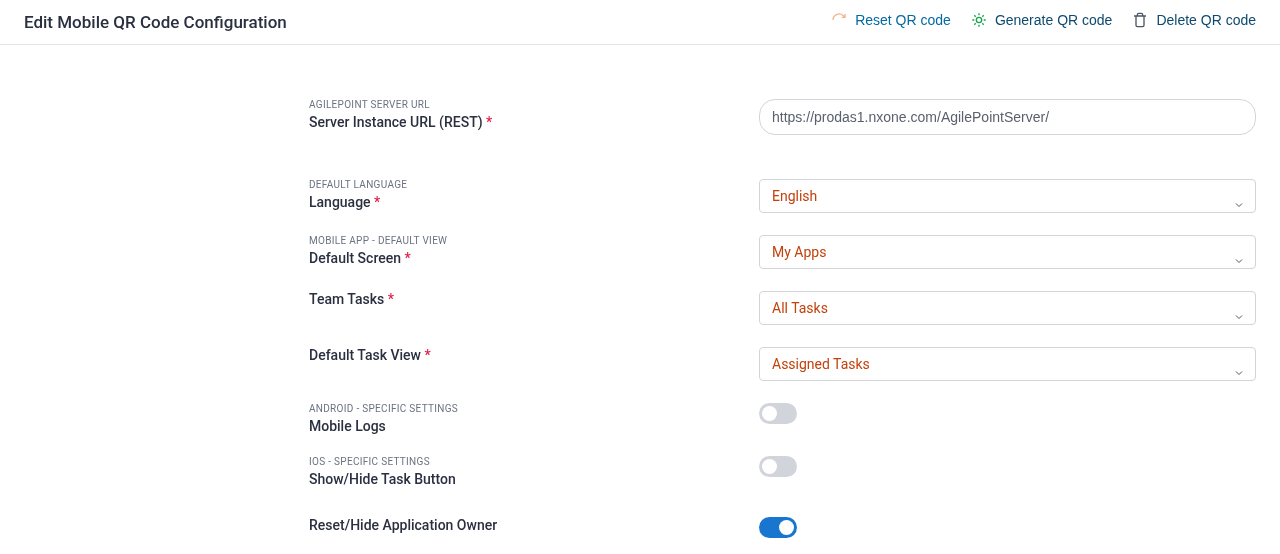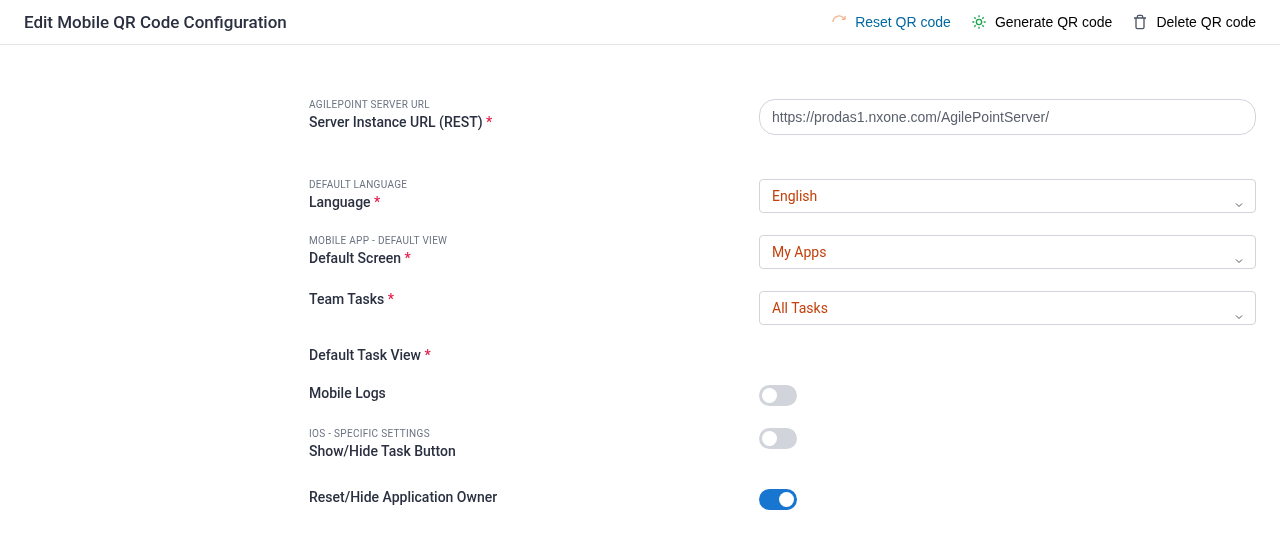--- a/index.html
+++ b/index.html
@@ -4,41 +4,41 @@
   <style>
     * { box-sizing: border-box; margin: 0; padding: 0; }
     body {
       font-family: -apple-system, BlinkMacSystemFont, "Segoe UI", Roboto, "Helvetica Neue", Arial, sans-serif;
       background: #fff;
       color: #333;
       width: 1280px;
     }
     .header {
       display: flex;
-      align-items: center;
+      align-items: flex-start;
       justify-content: space-between;
       padding: 12px 24px;
       border-bottom: 1px solid #e5e5e5;
     }
     .page-title {
       font-size: 17px;
       font-weight: 500;
       color: #2a3040;
     }
     .header-actions {
       display: flex;
       align-items: center;
       gap: 20px;
     }
     .header-btn {
       display: inline-flex;
       align-items: center;
       gap: 8px;
       font-size: 14px;
-      color: #000000;
+      color: #0c4a6e;
       background: none;
       border: none;
       cursor: pointer;
       font-weight: 500;
     }
     .header-btn.disabled {
       color: #0369a1;
       cursor: not-allowed;
     }
     .icon-svg { width: 16px; height: 16px; display: block; }
@@ -239,26 +239,37 @@
   </div>
 
   <div class="spacer-md"></div>
 
   <div class="field-row">
     <div class="left-col">
       <div class="field-label">
         <span>Default Task View</span> <span class="required">*</span>
       </div>
     </div>
-  </div>
-
-  <div class="spacer-md"></div>
-
-  <div class="field-row">
-    <div class="left-col">
+    <div>
+      <div class="select">
+        <span>Assigned Tasks</span>
+        <span class="chev">
+          <svg viewBox="0 0 24 24" width="12" height="12" fill="none" stroke="#555" stroke-width="2">
+              <path d="M6 9l6 6 6-6"></path>
+            </svg>
+        </span>
+      </div>
+    </div>
+  </div>
+
+  <div class="spacer-md"></div>
+
+  <div class="field-row">
+    <div class="left-col">
+      <div class="section-label">ANDROID - SPECIFIC SETTINGS</div>
       <div class="field-label">Mobile Logs</div>
     </div>
     <div>
       <div class="toggle">
         <div class="knob"></div>
       </div>
     </div>
   </div>
 
   <div class="spacer-md"></div>

